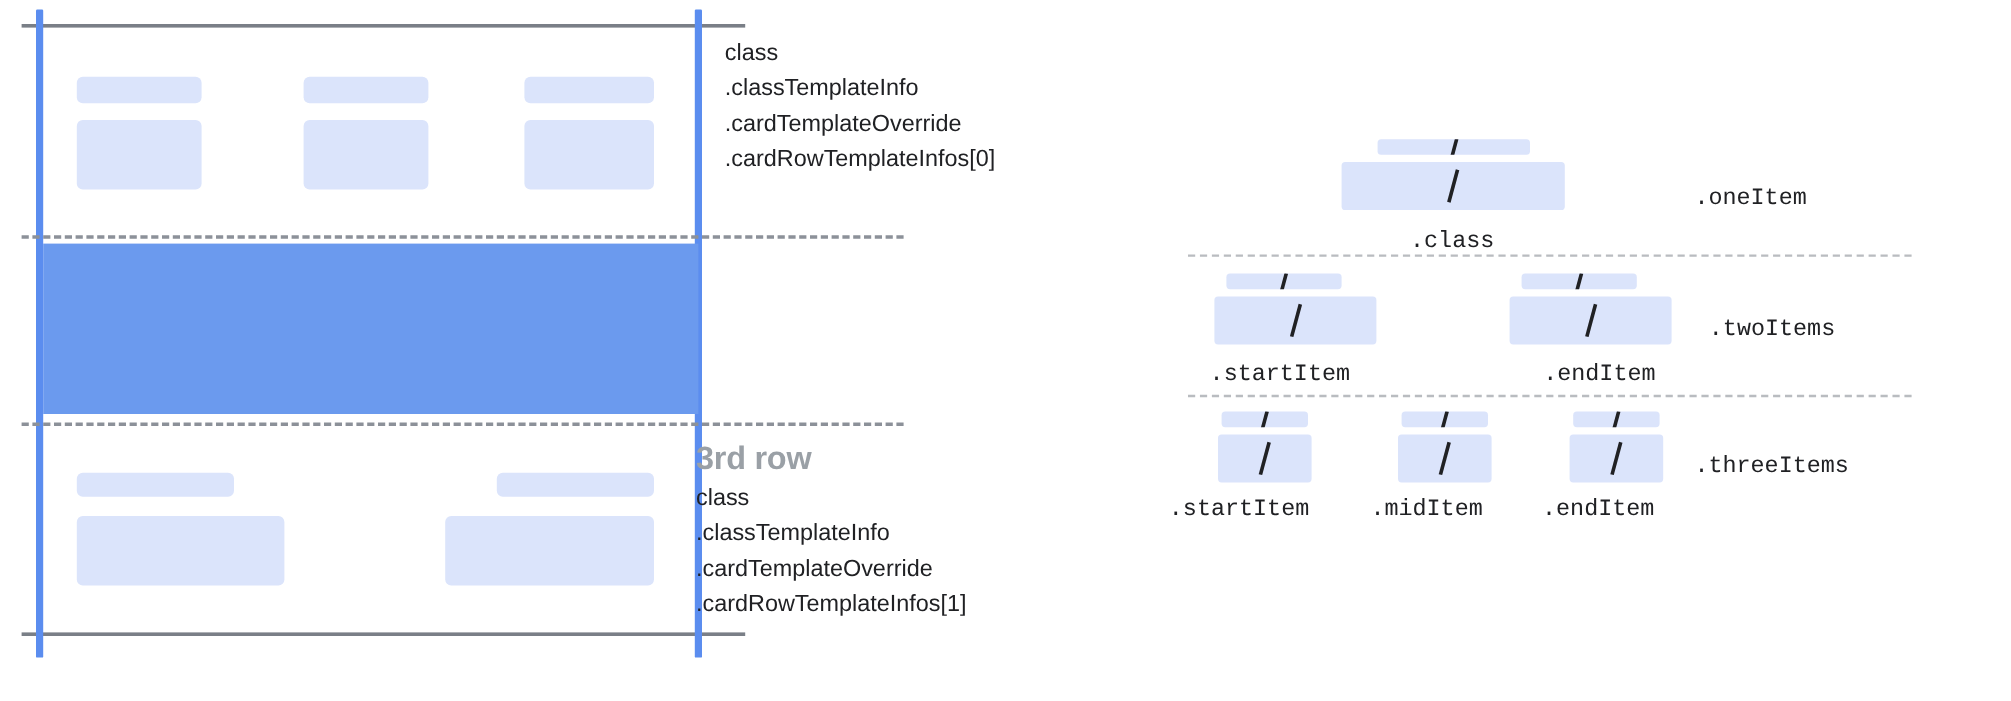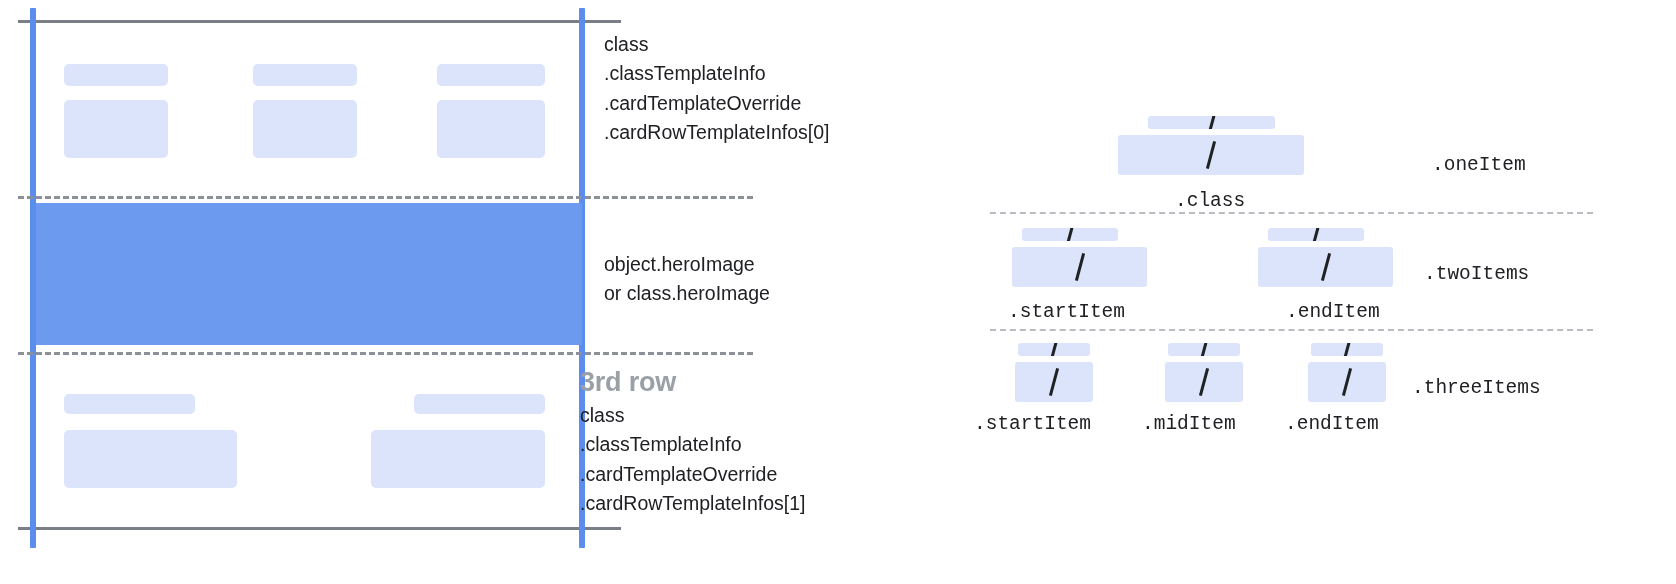--- a/index.html
+++ b/index.html
@@ -181,24 +181,20 @@
     <div class="chip" style="left:371px; top:430px; width:174px; height:58px;"></div>
   </div>
 
   <div class="txtblock" id="rowtext-2">
     <div class="mono">class
 .classTemplateInfo
 .cardTemplateOverride
 .cardRowTemplateInfos[0]</div>
   </div>
 
-  <div class="txtblock" id="rowtext-hero">
-    <div class="mono">object.heroImage
-or class.heroImage</div>
-  </div>
 
   <div class="txtblock" id="rowtext-3">
     <div class="rowtitle">3rd row</div>
     <div class="mono">class
 .classTemplateInfo
 .cardTemplateOverride
 .cardRowTemplateInfos[1]</div>
   </div>
 
   <div class="legend">
@@ -208,21 +204,21 @@
 
     <div class="igroup" style="left:158px; top:116px; width:186px;">
       <div class="bar small" style="width:127px; margin-left:30px;">
         <div class="slash"></div>
       </div>
       <div class="bar large" style="width:186px;">
         <div class="slash"></div>
       </div>
     </div>
     <div class="caption" style="left:215px; top:190px;">.class</div>
-    <div class="rlabel" style="left:472px; top:154px;">.oneItem</div>
+    <div class="rlabel" style="left:452px; top:154px;">.oneItem</div>
 
     <div class="igroup" style="left:52px; top:228px; width:135px;">
       <div class="bar small" style="width:96px; margin-left:10px;">
         <div class="slash"></div>
       </div>
       <div class="bar large" style="width:135px;">
         <div class="slash"></div>
       </div>
     </div>
     <div class="caption" style="left:48px; top:301px;">.startItem</div>

